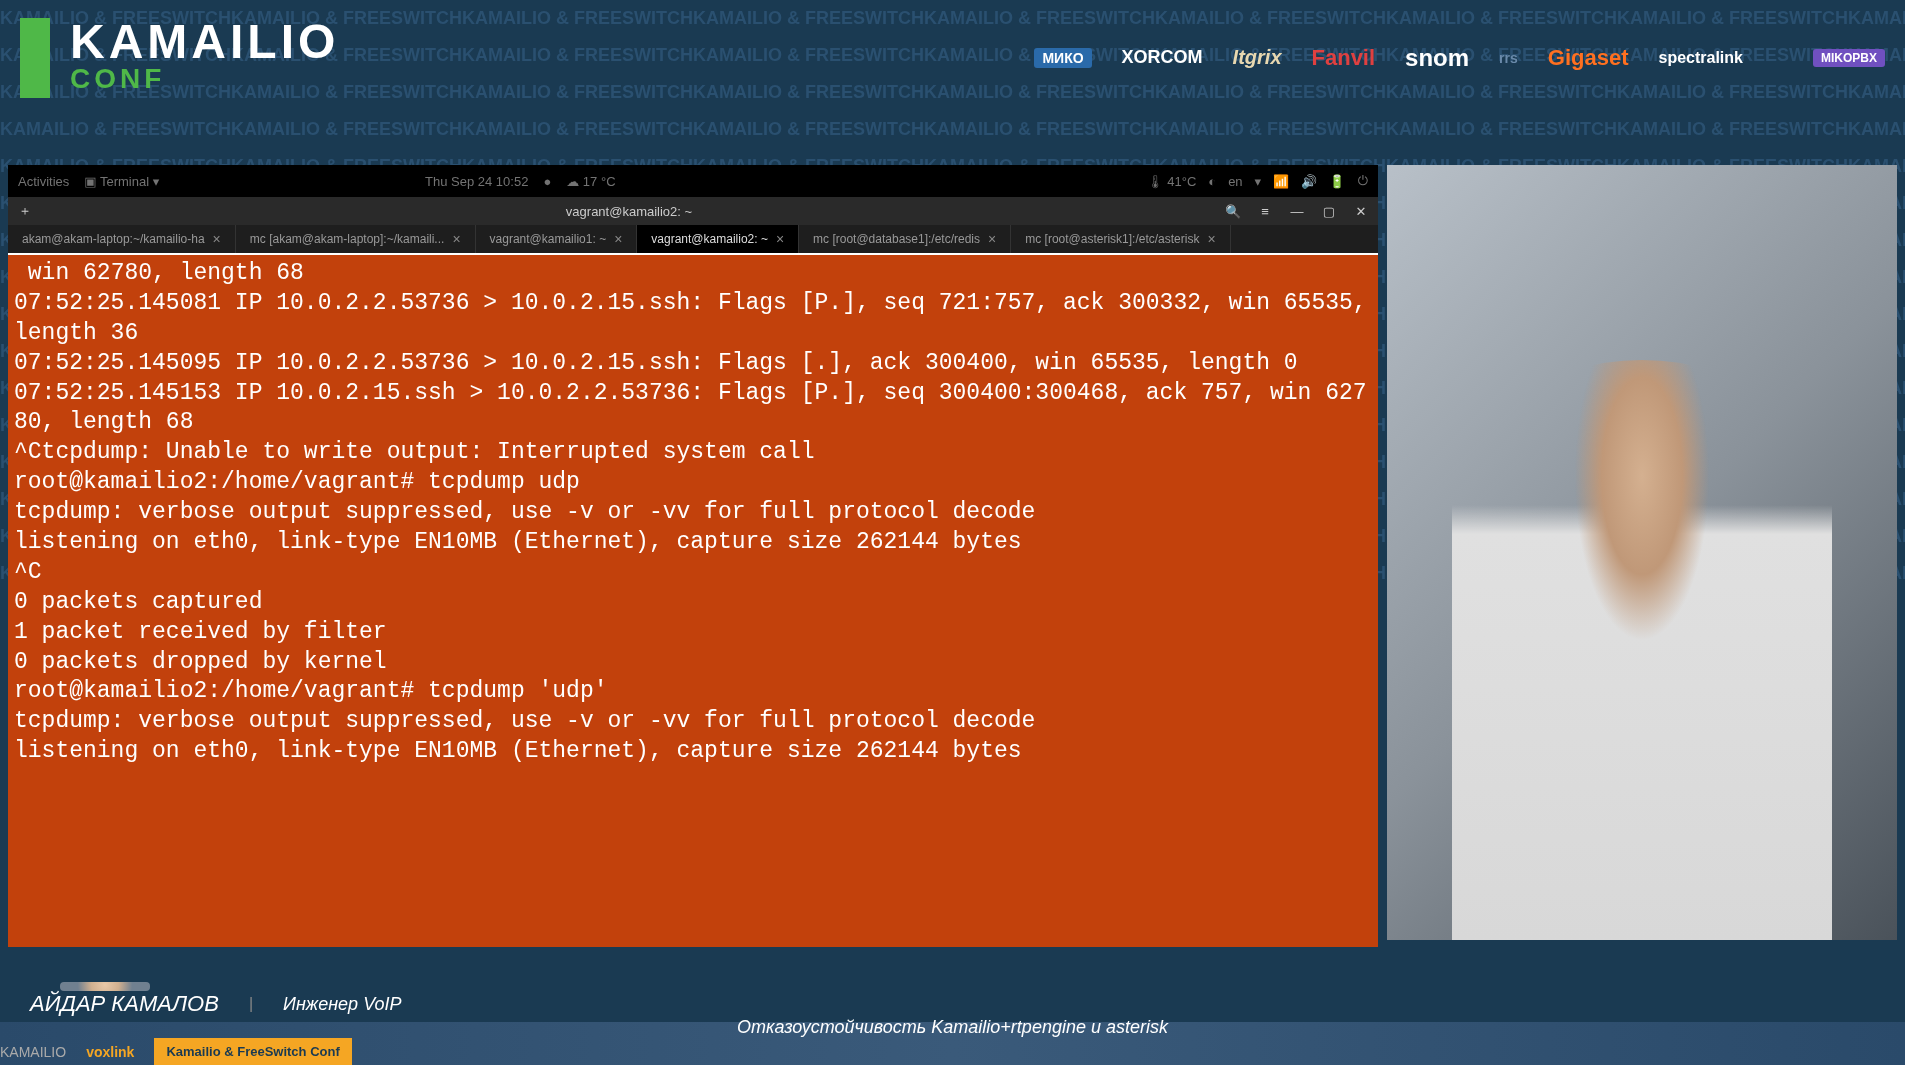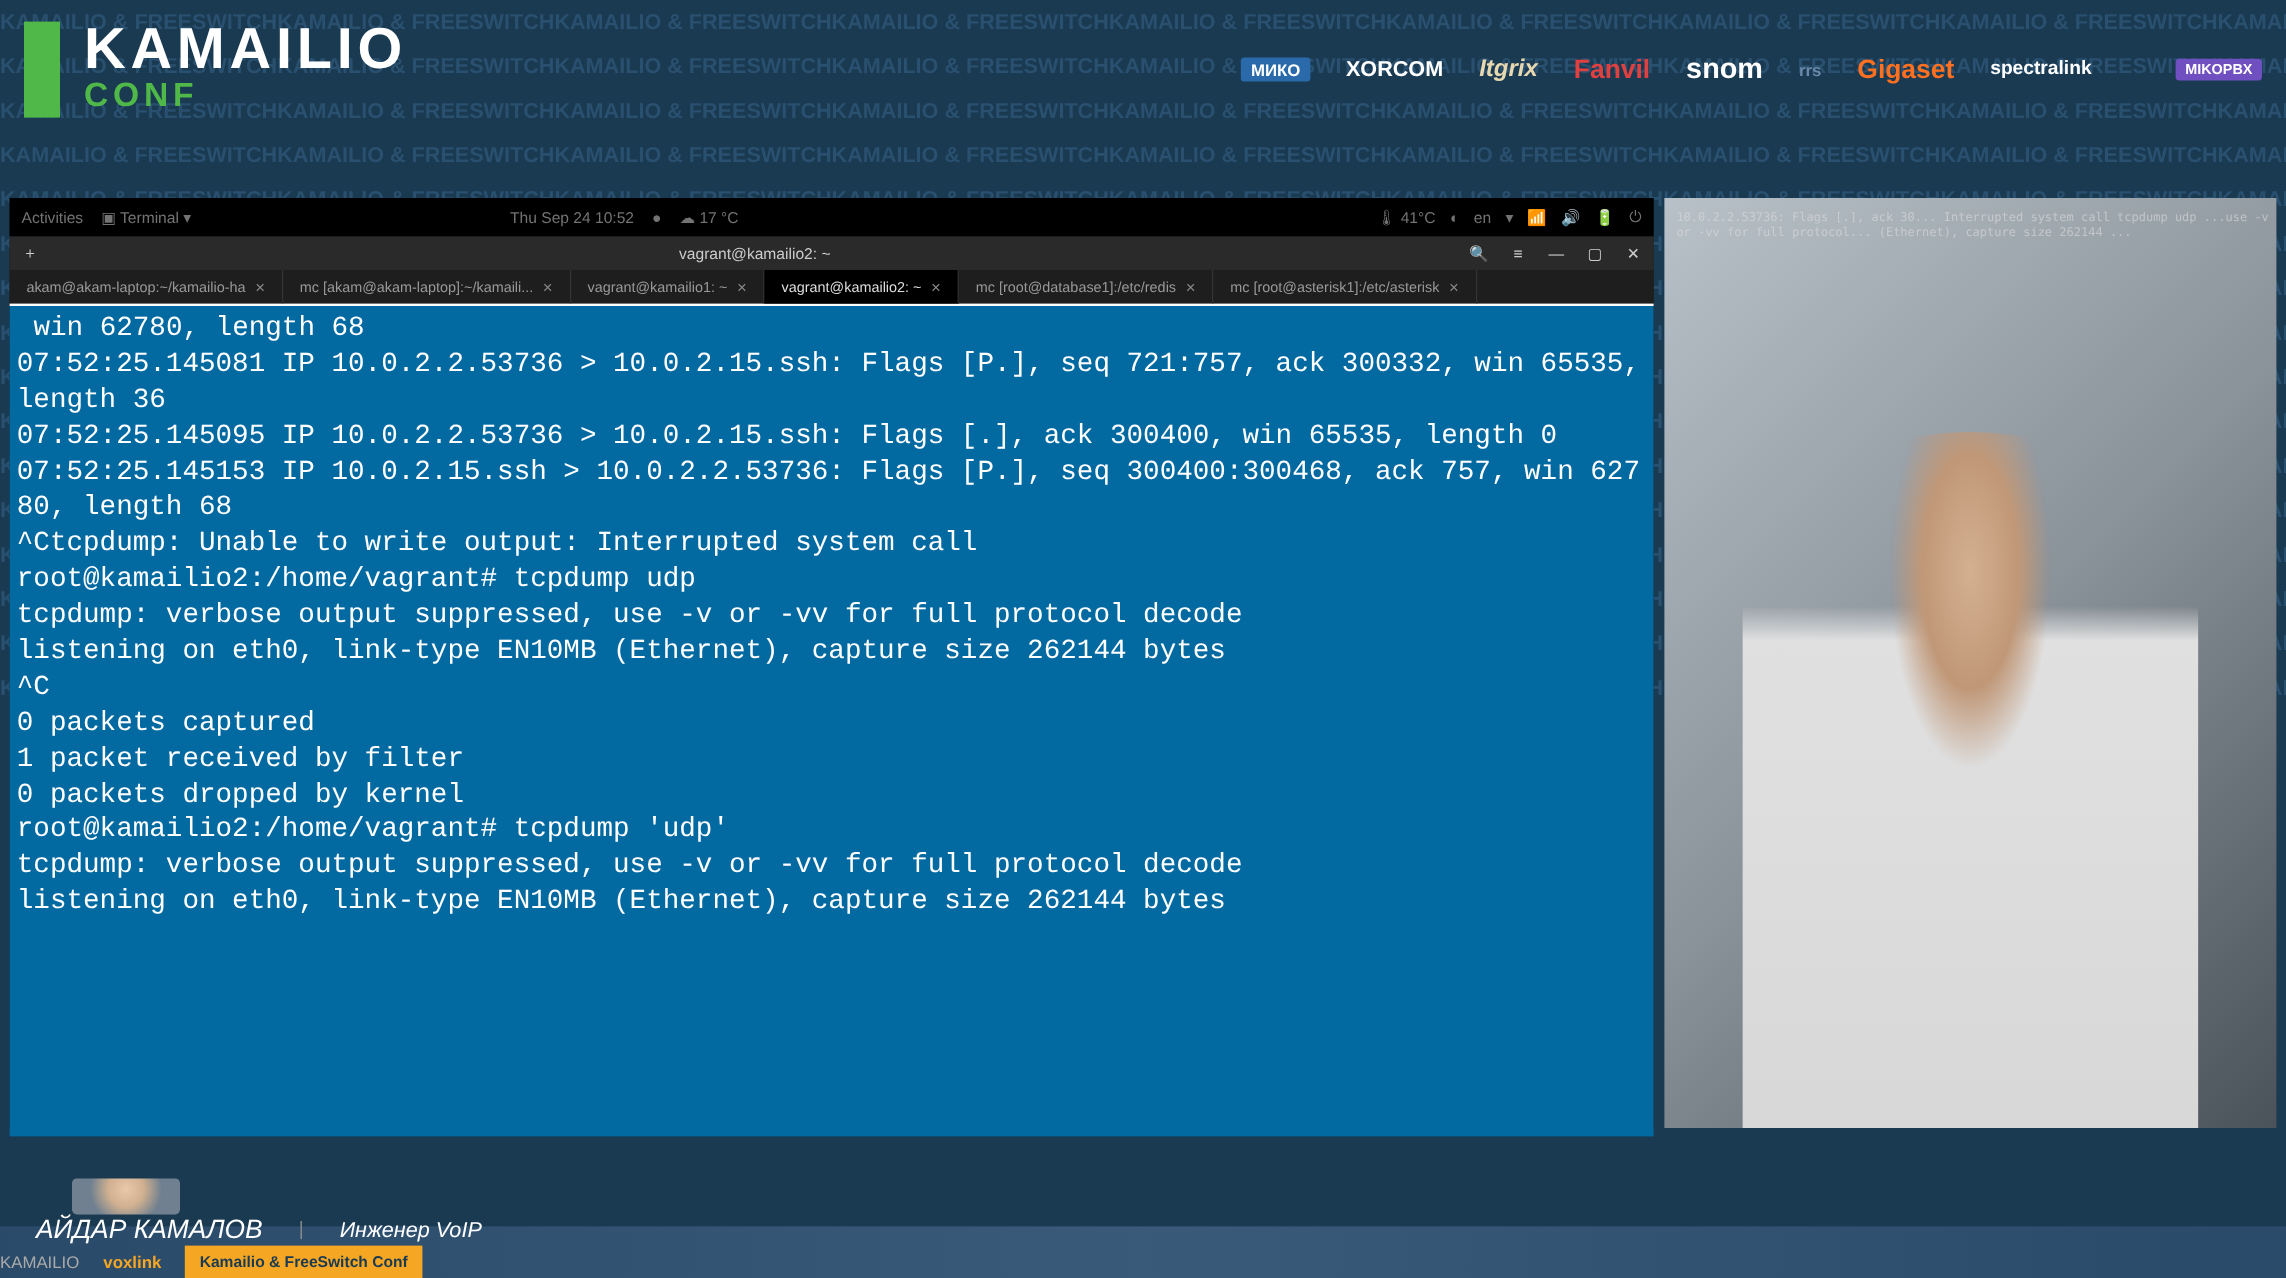--- a/index.html
+++ b/index.html
@@ -124,21 +124,21 @@
   align-items: center;
   gap: 8px;
   cursor: pointer;
 }
 .term-tab.active {
   background: #000;
   color: #ddd;
 }
 .tab-close { color: #888; font-size: 14px; }
 .terminal-body {
-  background: #0369a1;
+  background: #c2410c;
   color: #fff;
   font-family: 'Courier New', monospace;
   font-size: 23px;
   line-height: 1.3;
   padding: 4px 6px;
   height: calc(100% - 83px);
   overflow: hidden;
   white-space: pre-wrap;
   word-break: break-all;
 }
@@ -510,33 +510,29 @@
 ^C
 0 packets captured
 1 packet received by filter
 0 packets dropped by kernel
 root@kamailio2:/home/vagrant# tcpdump 'udp'
 tcpdump: verbose output suppressed, use -v or -vv for full protocol decode
 listening on eth0, link-type EN10MB (Ethernet), capture size 262144 bytes</div>
 </div>
 
 <div class="webcam">
-  <div class="webcam-overlay" id="webcam-lines">10.0.2.2.53736: Flags [.], ack 30...
-Interrupted system call
-tcpdump udp
-...use -v or -vv for full protocol...
-(Ethernet), capture size 262144 ...</div>
   <div class="person-silhouette"></div>
 </div>
 
 <div class="footer">
   <div class="presenter-photo"></div>
   <div class="presenter-info">
     <span class="presenter-name">АЙДАР КАМАЛОВ</span>
     <span class="divider">|</span>
     <span class="presenter-role">Инженер VoIP</span>
   </div>
+  <span class="talk-title">Отказоустойчивость Kamailio+rtpengine и asterisk</span>
   <div class="footer-logos">
     <span>KAMAILIO</span>
     <span style="color:#f5a623;font-weight:bold">voxlink</span>
     <span class="conf-badge">Kamailio &amp; FreeSwitch Conf</span>
   </div>
 </div>
 
 </body></html>

